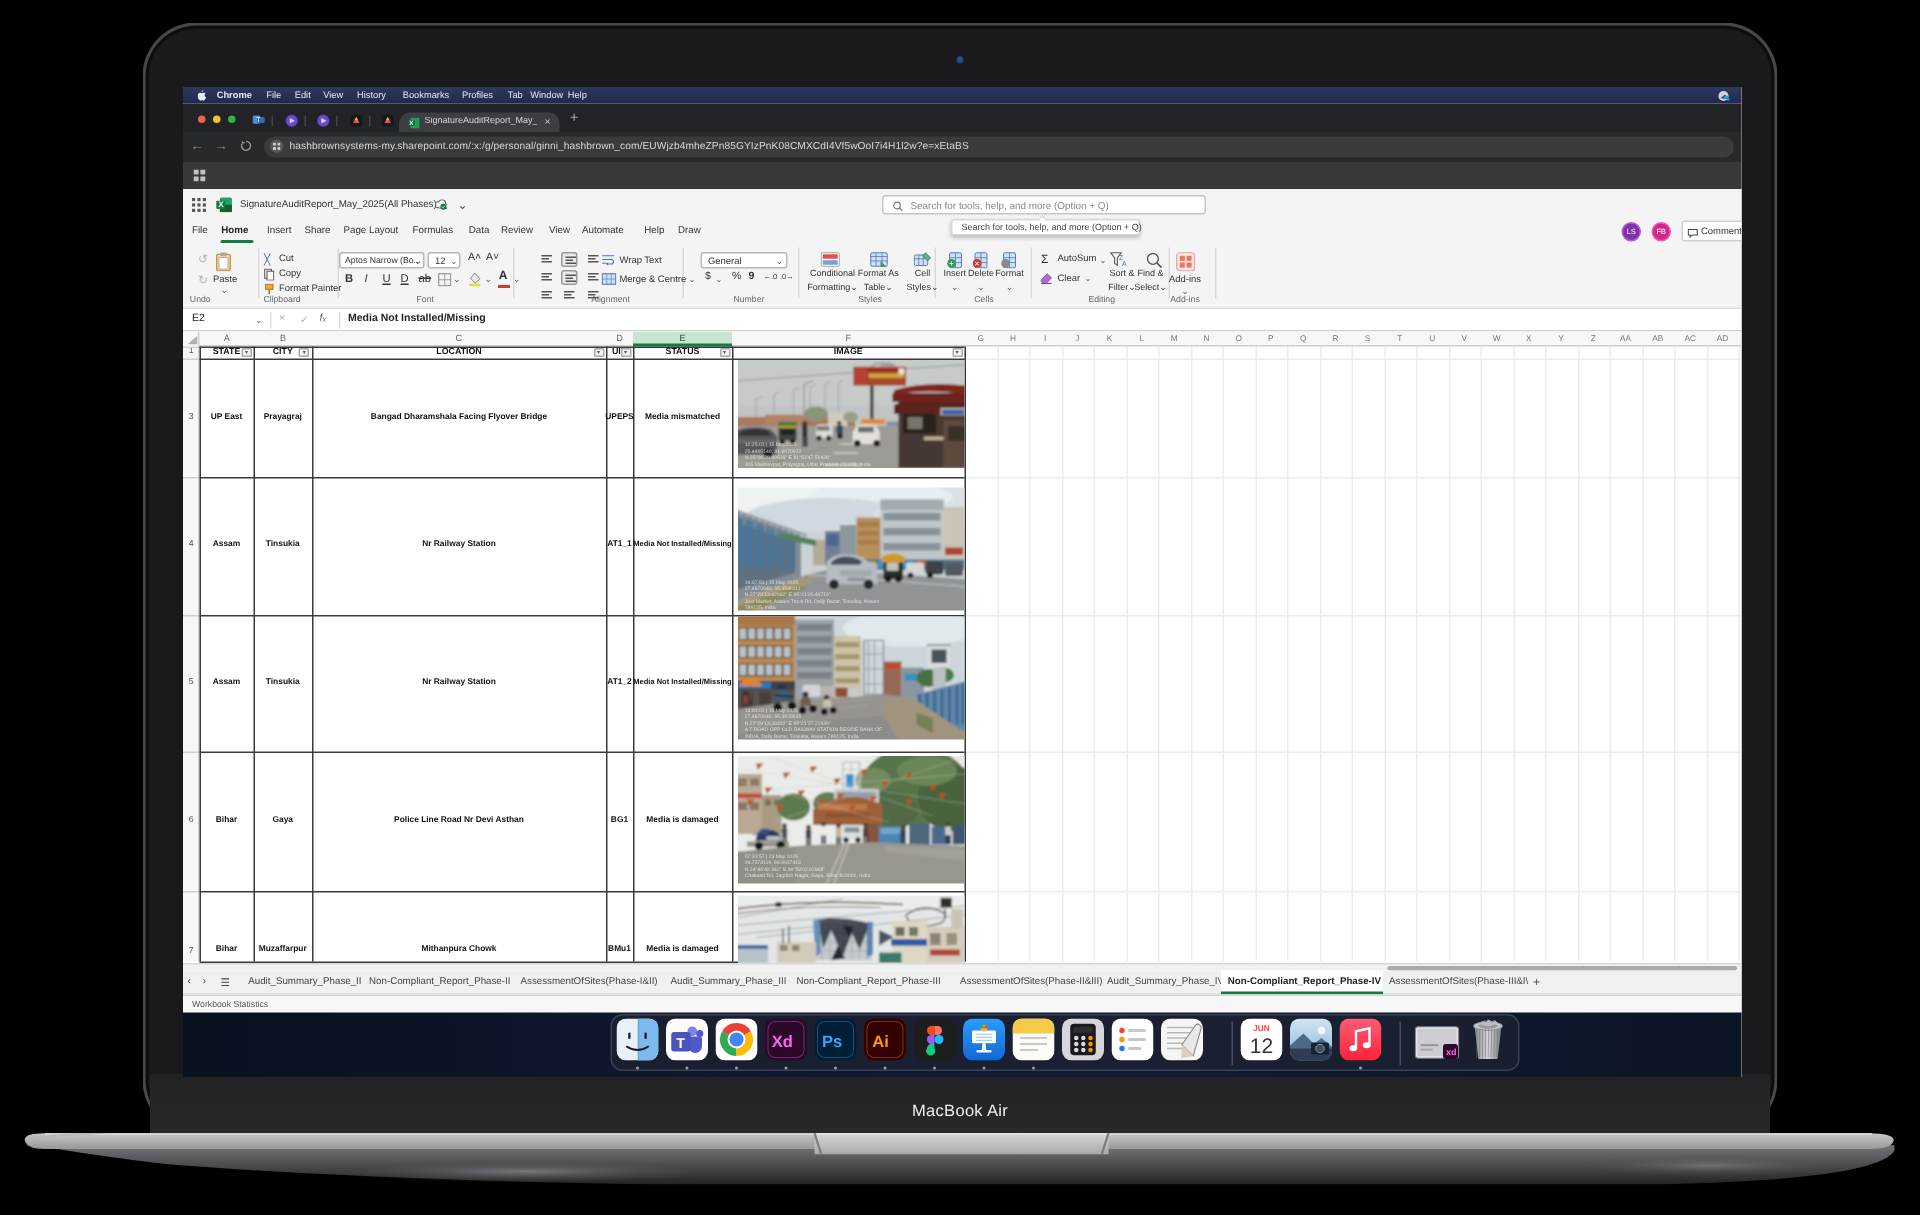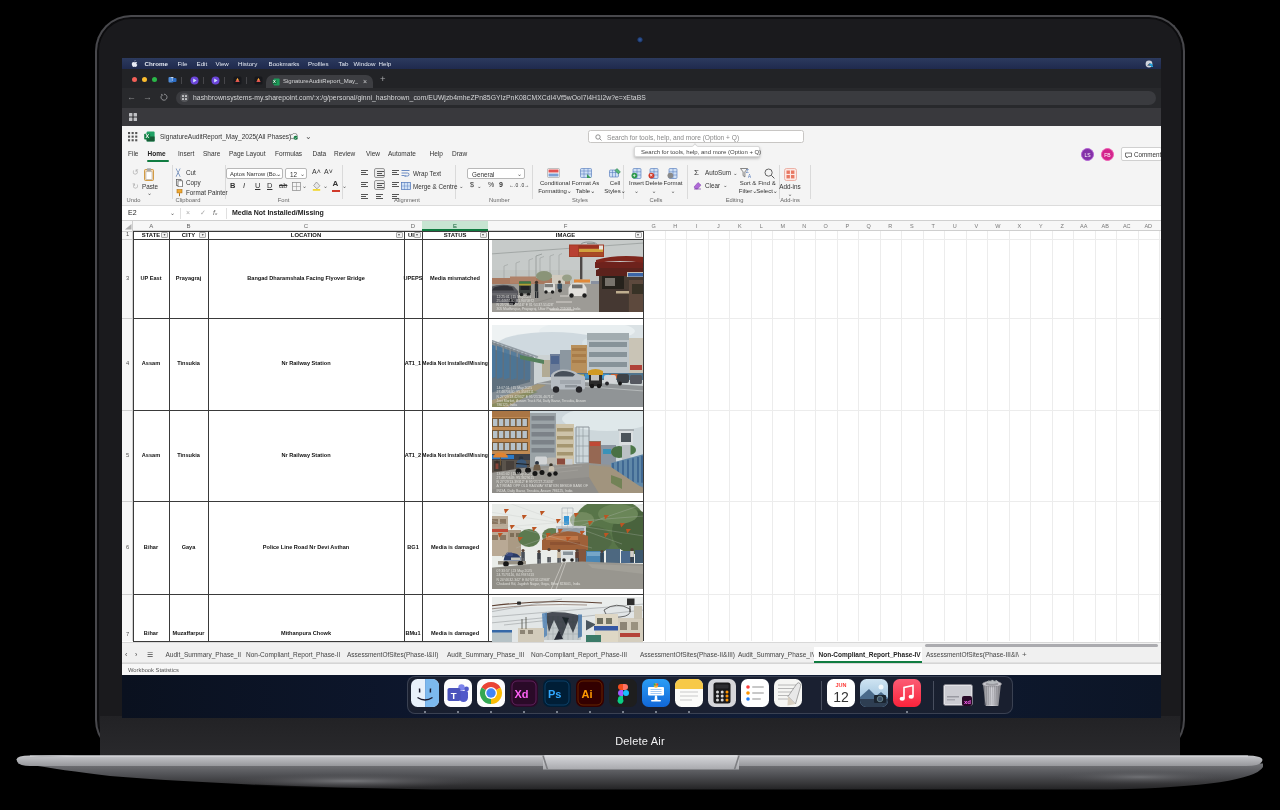--- a/index.html
+++ b/index.html
@@ -1246,21 +1246,21 @@
       <div class="abs" style="left:368px;top:36px;width:2px;height:2px;border-radius:50%;background:#9aa0ac"></div>
       <div class="abs" style="left:401px;top:36px;width:2px;height:2px;border-radius:50%;background:#9aa0ac"></div>
       <div class="abs" style="left:434px;top:36px;width:2px;height:2px;border-radius:50%;background:#9aa0ac"></div>
       <div class="abs" style="left:467px;top:36px;width:2px;height:2px;border-radius:50%;background:#9aa0ac"></div>
       <div class="abs" style="left:500px;top:36px;width:2px;height:2px;border-radius:50%;background:#9aa0ac"></div>
       <div class="abs" style="left:533px;top:36px;width:2px;height:2px;border-radius:50%;background:#9aa0ac"></div>
       <div class="abs" style="left:566px;top:36px;width:2px;height:2px;border-radius:50%;background:#9aa0ac"></div>
       <div class="abs" style="left:784px;top:36px;width:2px;height:2px;border-radius:50%;background:#9aa0ac"></div>
     </div>
 </div>
-<div class="abs" style="left:0;top:734.5px;width:1280px;text-align:center;color:#f0f0f2;font-size:11px;letter-spacing:0.2px">Delete Air</div>
+<div class="abs" style="left:0;top:734.5px;width:1280px;text-align:center;color:#f0f0f2;font-size:11px;letter-spacing:0.2px">MacBook Air</div>
 <svg class="abs" style="left:0;top:750px" width="1280" height="60" viewBox="0 0 1280 60">
     <defs>
       <linearGradient id="topbar" x1="0" y1="0" x2="0" y2="1">
         <stop offset="0" stop-color="#c6c7cb"></stop>
         <stop offset="1" stop-color="#97989c"></stop>
       </linearGradient>
       <linearGradient id="bodyg" x1="0" y1="0" x2="0" y2="1">
         <stop offset="0" stop-color="#77787c"></stop>
         <stop offset="0.45" stop-color="#515256"></stop>
         <stop offset="0.8" stop-color="#353537"></stop>

